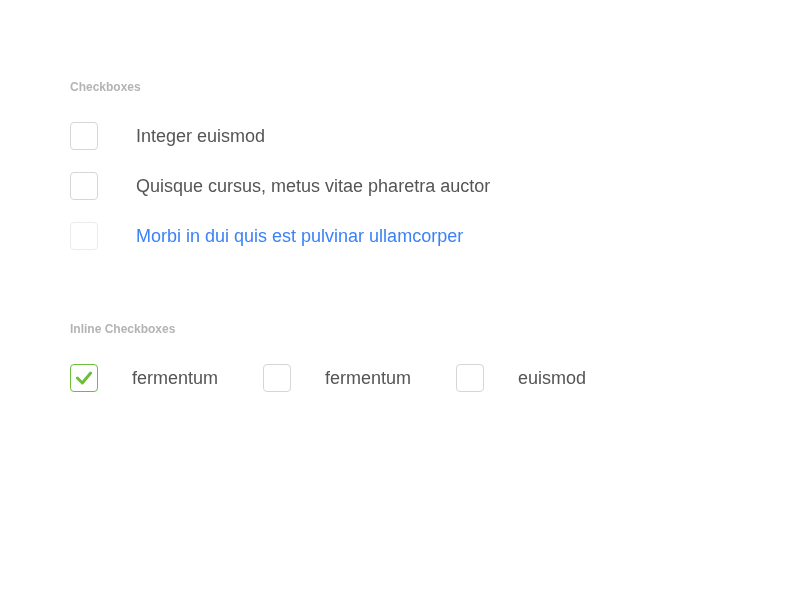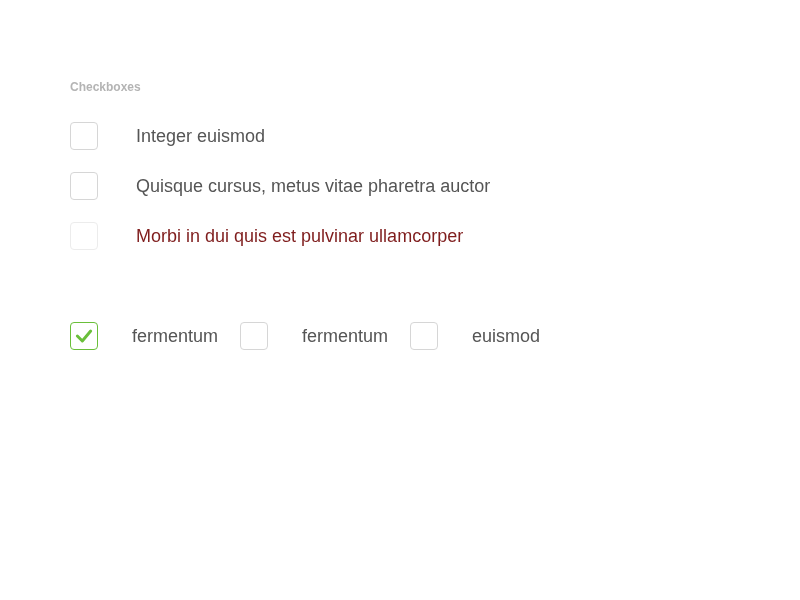--- a/index.html
+++ b/index.html
@@ -53,28 +53,28 @@
     .check-icon svg {
       width: 20px;
       height: 20px;
       display: block;
     }
     .checkbox-label {
       font-size: 18px;
       color: #555;
     }
     .checkbox-label.disabled {
-      color: #7f1d1d;
+      color: #3b82f6;
     }
     .section-gap {
       height: 50px;
     }
     .inline-group {
       display: flex;
-      gap: 22px;
+      gap: 45px;
     }
     .inline-item {
       display: flex;
       align-items: center;
     }
     .inline-item .checkbox {
       margin-right: 34px;
     }
   </style>
 </head>
@@ -101,20 +101,21 @@
     <span class="checkbox disabled">
       
     </span>
     <span class="checkbox-label disabled">Morbi in dui quis est pulvinar ullamcorper</span>
   </div>
 </div>
 
 <div class="section-gap"></div>
 
 <div>
+  <div class="section-title">Inline Checkboxes</div>
 
   <div class="inline-group">
     <div class="inline-item">
       <span class="checkbox checked">
         <span class="check-icon">
           <svg viewBox="0 0 24 24" fill="none" stroke="#6abf3a" stroke-width="3.5" stroke-linecap="round" stroke-linejoin="round">
               <polyline points="4 12 10 18 20 6"></polyline>
             </svg>
         </span>
       </span>

